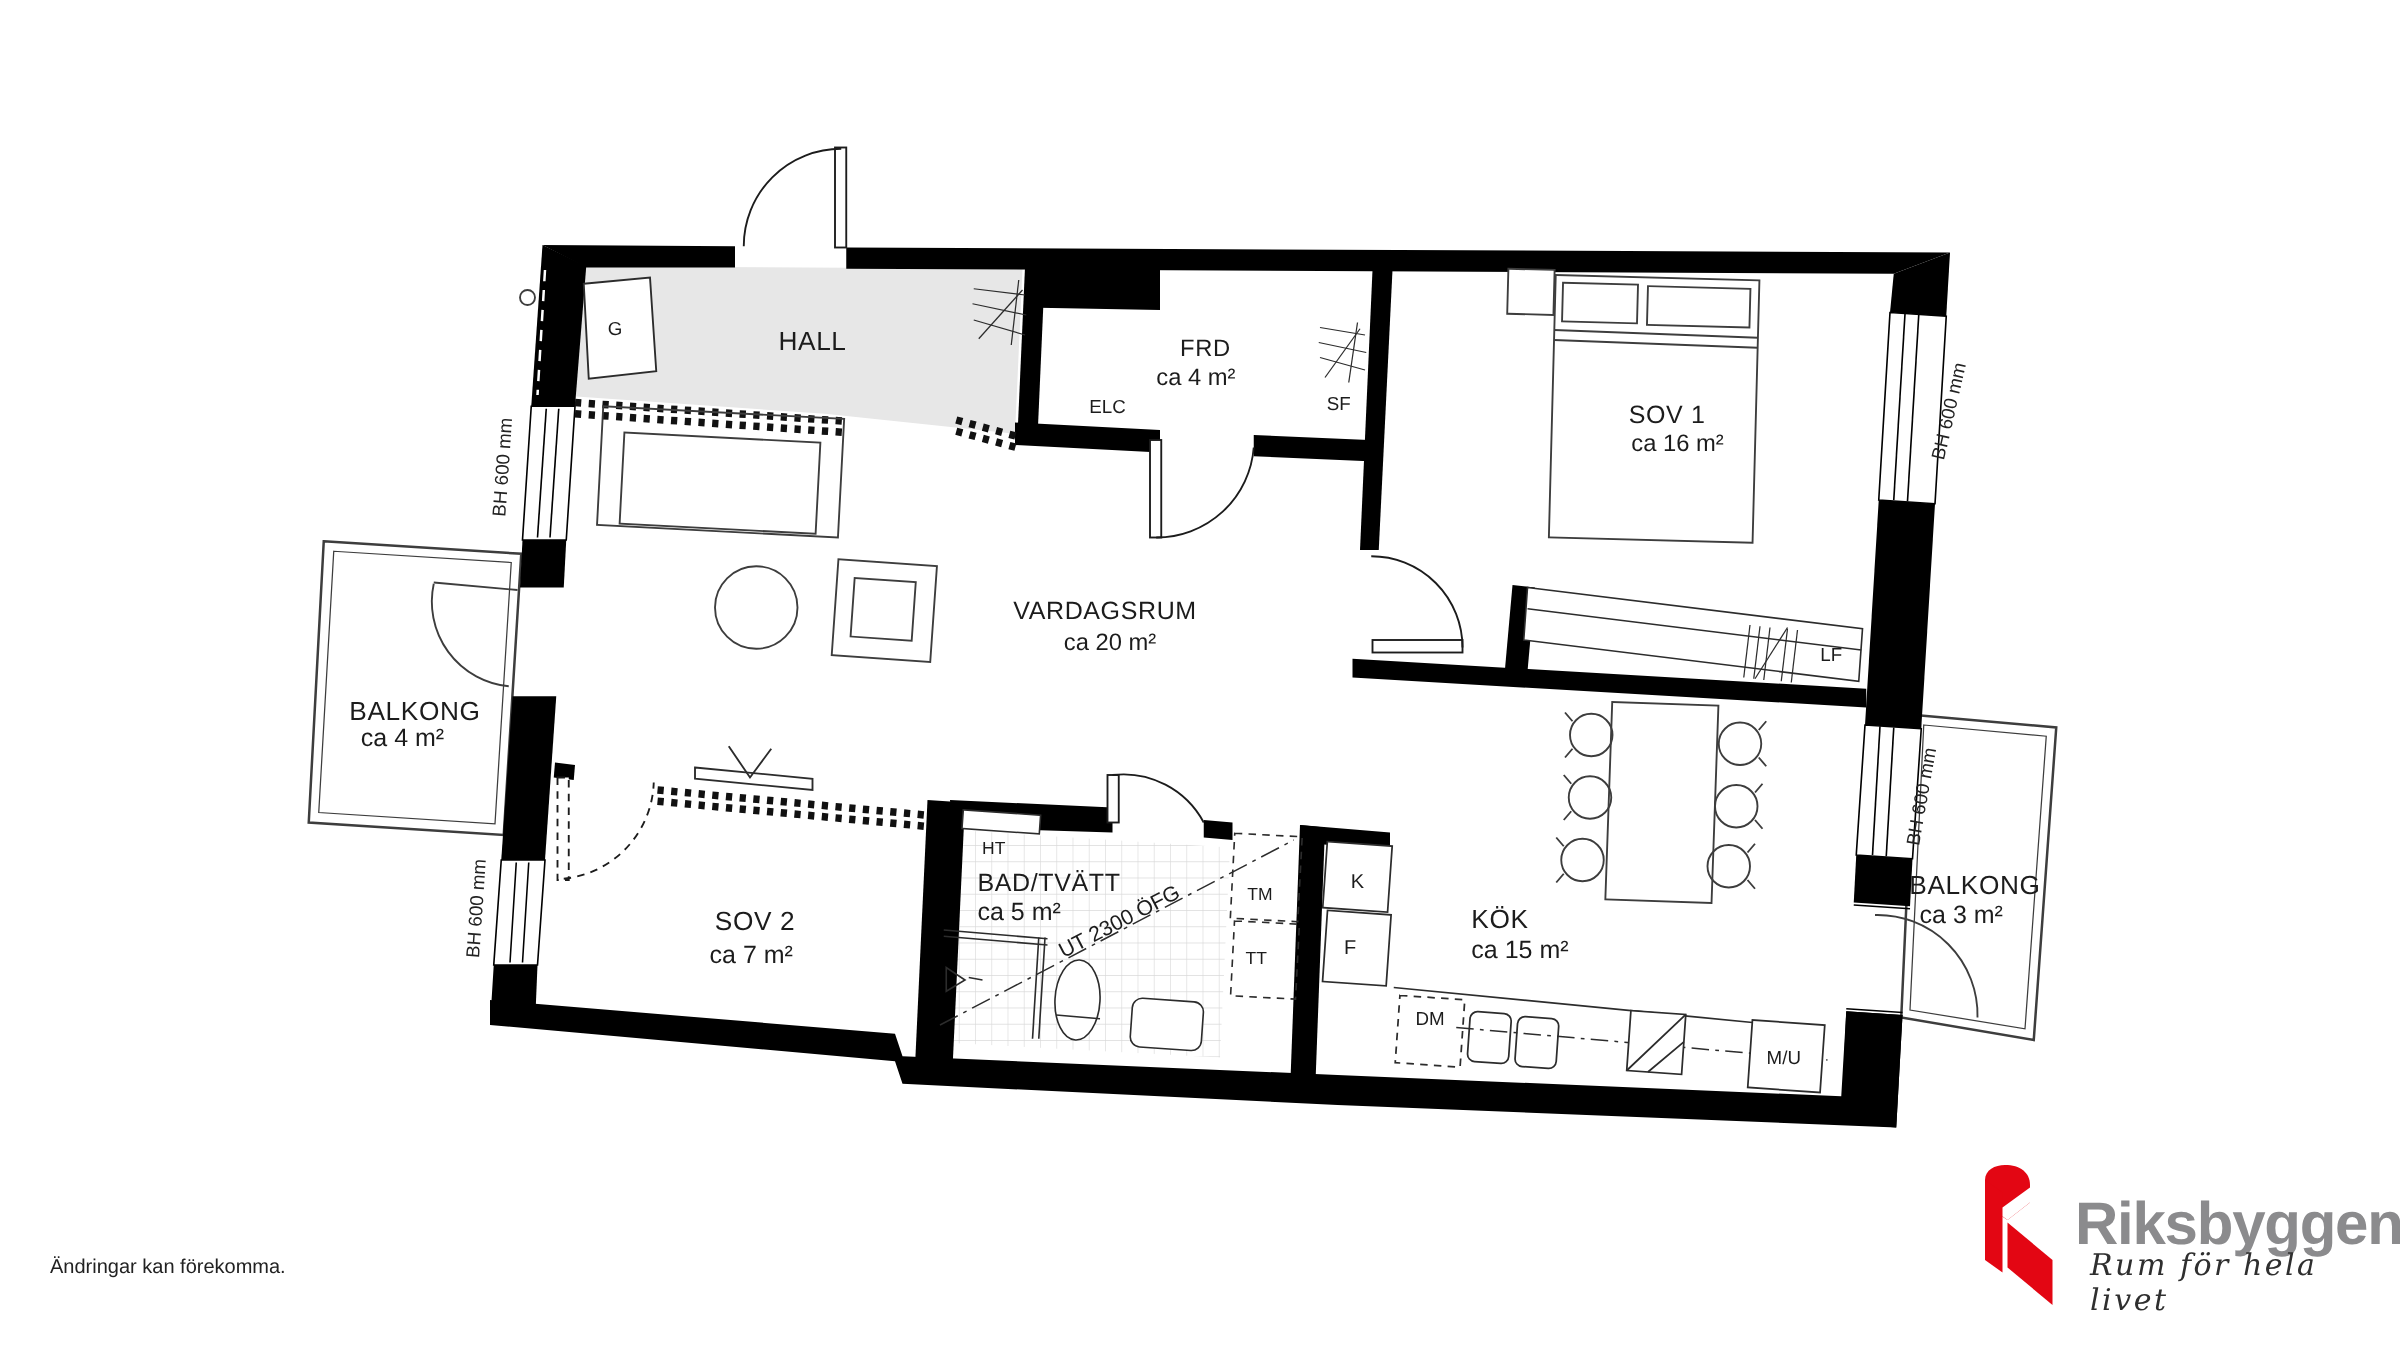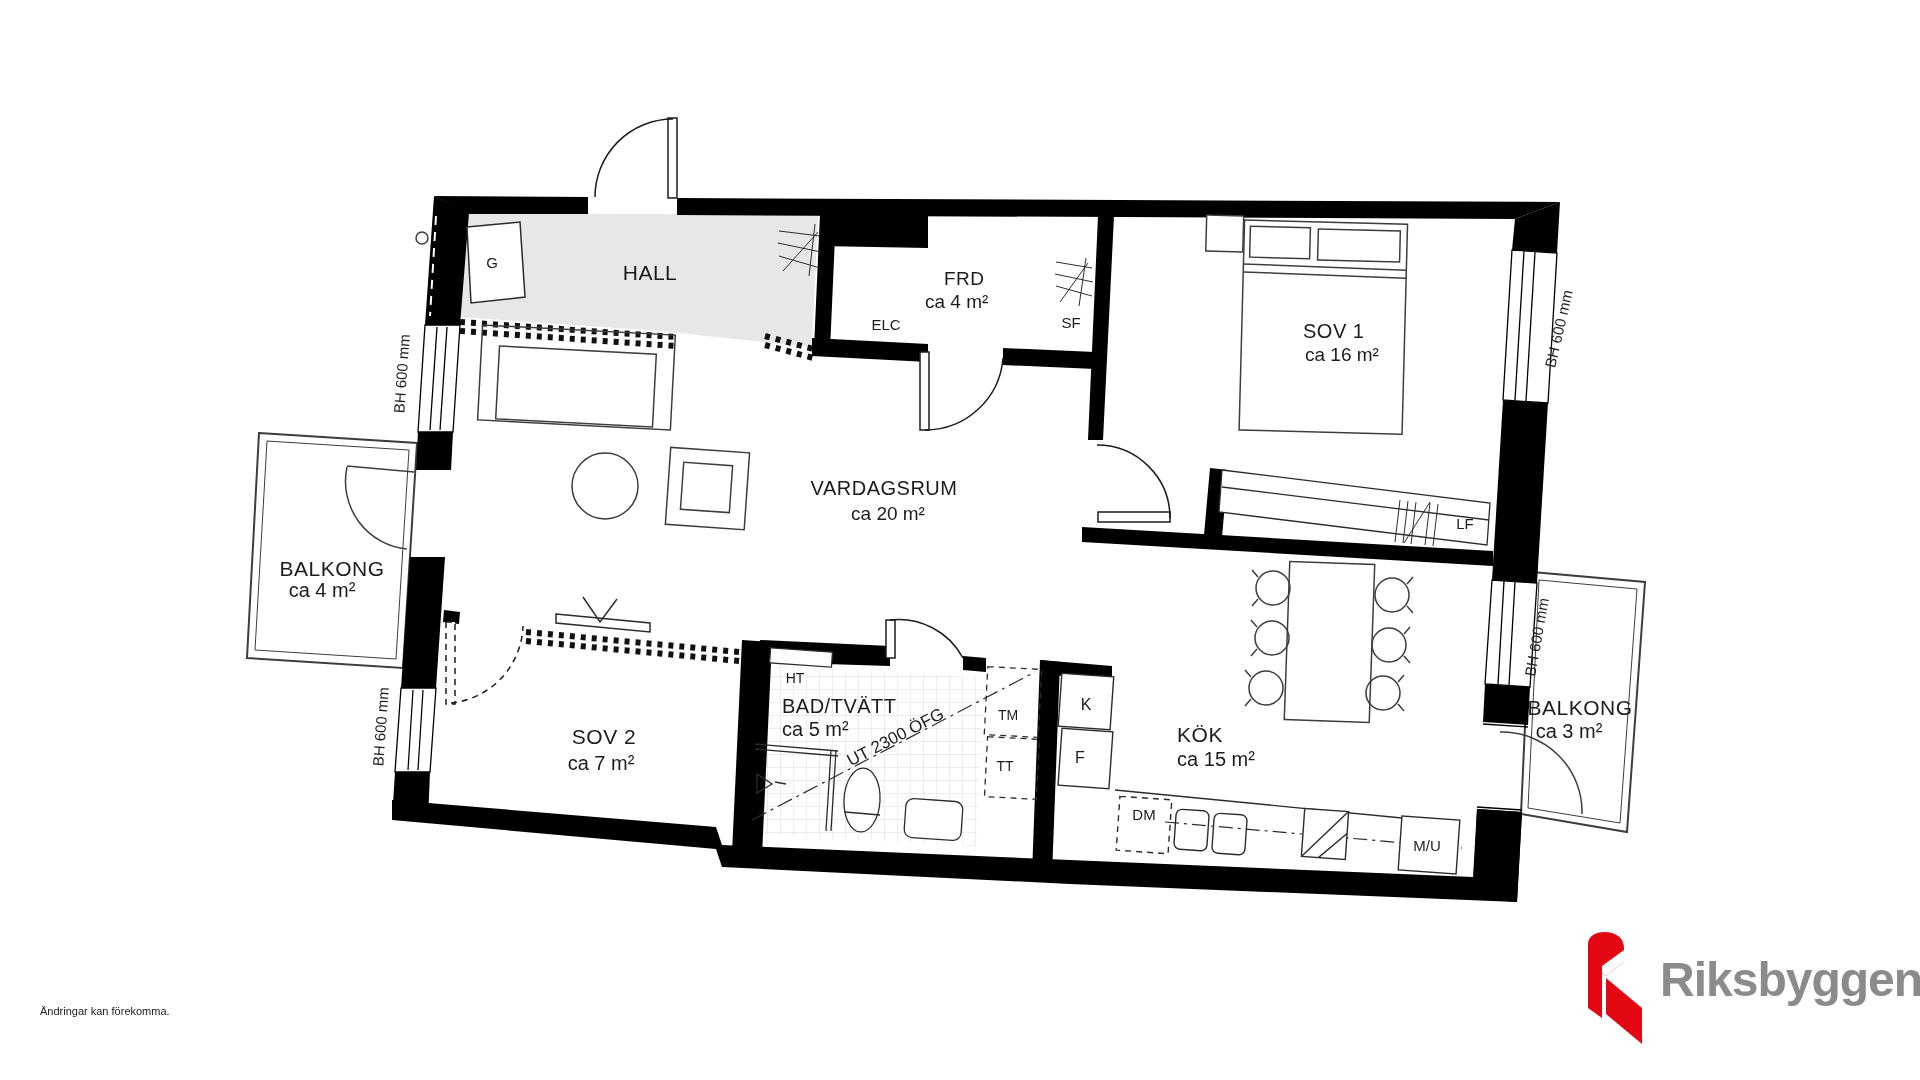--- a/index.html
+++ b/index.html
@@ -4,21 +4,21 @@
 <style>
   html,body{margin:0;padding:0;background:#ffffff;}
   .page{position:relative;width:1920px;height:1080px;background:#fff;overflow:hidden;
         font-family:"Liberation Sans",sans-serif;}
   svg text{font-family:"Liberation Sans",sans-serif;fill:#1c1c1c;}
   .room-label{font-size:21px;letter-spacing:0.5px;}
   .room-area{font-size:20px;}
   .small-label{font-size:15px;}
   .tiny-label{font-size:14px;}
   .bh-label{font-size:15px;fill:#222;}
-  .disclaimer{position:absolute;left:40px;top:1005px;font-size:11px;color:#222;
+  .disclaimer{position:absolute;left:40px;top:1005px;font-size:16px;color:#222;
               font-family:"Liberation Sans",sans-serif;}
   .logo{position:absolute;left:1586px;top:928px;width:310px;height:120px;}
   .logo-mark{position:absolute;left:0;top:4px;width:62px;height:112px;}
   .logo-word{position:absolute;left:74px;top:24px;font-size:48px;font-weight:bold;
              color:#8b8b8d;letter-spacing:-1px;font-family:"Liberation Sans",sans-serif;}
   .logo-tagline{position:absolute;left:86px;top:70px;font-size:24px;color:#2f2f2f;
                 font-style:italic;font-family:"DejaVu Serif",serif;letter-spacing:2px;}
 </style>
 </head>
 <body>
@@ -280,15 +280,16 @@
 <div class="disclaimer">Ändringar kan förekomma.</div>
 
 <div class="logo">
   <svg class="logo-mark" viewBox="0 0 62 112">
     <path d="M2 12 C2 4 10 0 18 0 C30 0 38 6 38 16 L38 30 L20 44 L2 32 Z" fill="#e30613"></path>
     <path d="M2 12 L2 76 L16 86 L16 22 Z" fill="#e30613"></path>
     <path d="M20 46 L56 76 L56 112 L20 82 Z" fill="#e30613"></path>
     <path d="M16 34 L38 18 L38 30 L20 44 L16 41 Z" fill="#ffffff"></path>
   </svg>
   <div class="logo-word">Riksbyggen</div>
+  <div class="logo-tagline">Rum för hela livet</div>
 </div>
 
 </div>
 
 </body></html>

